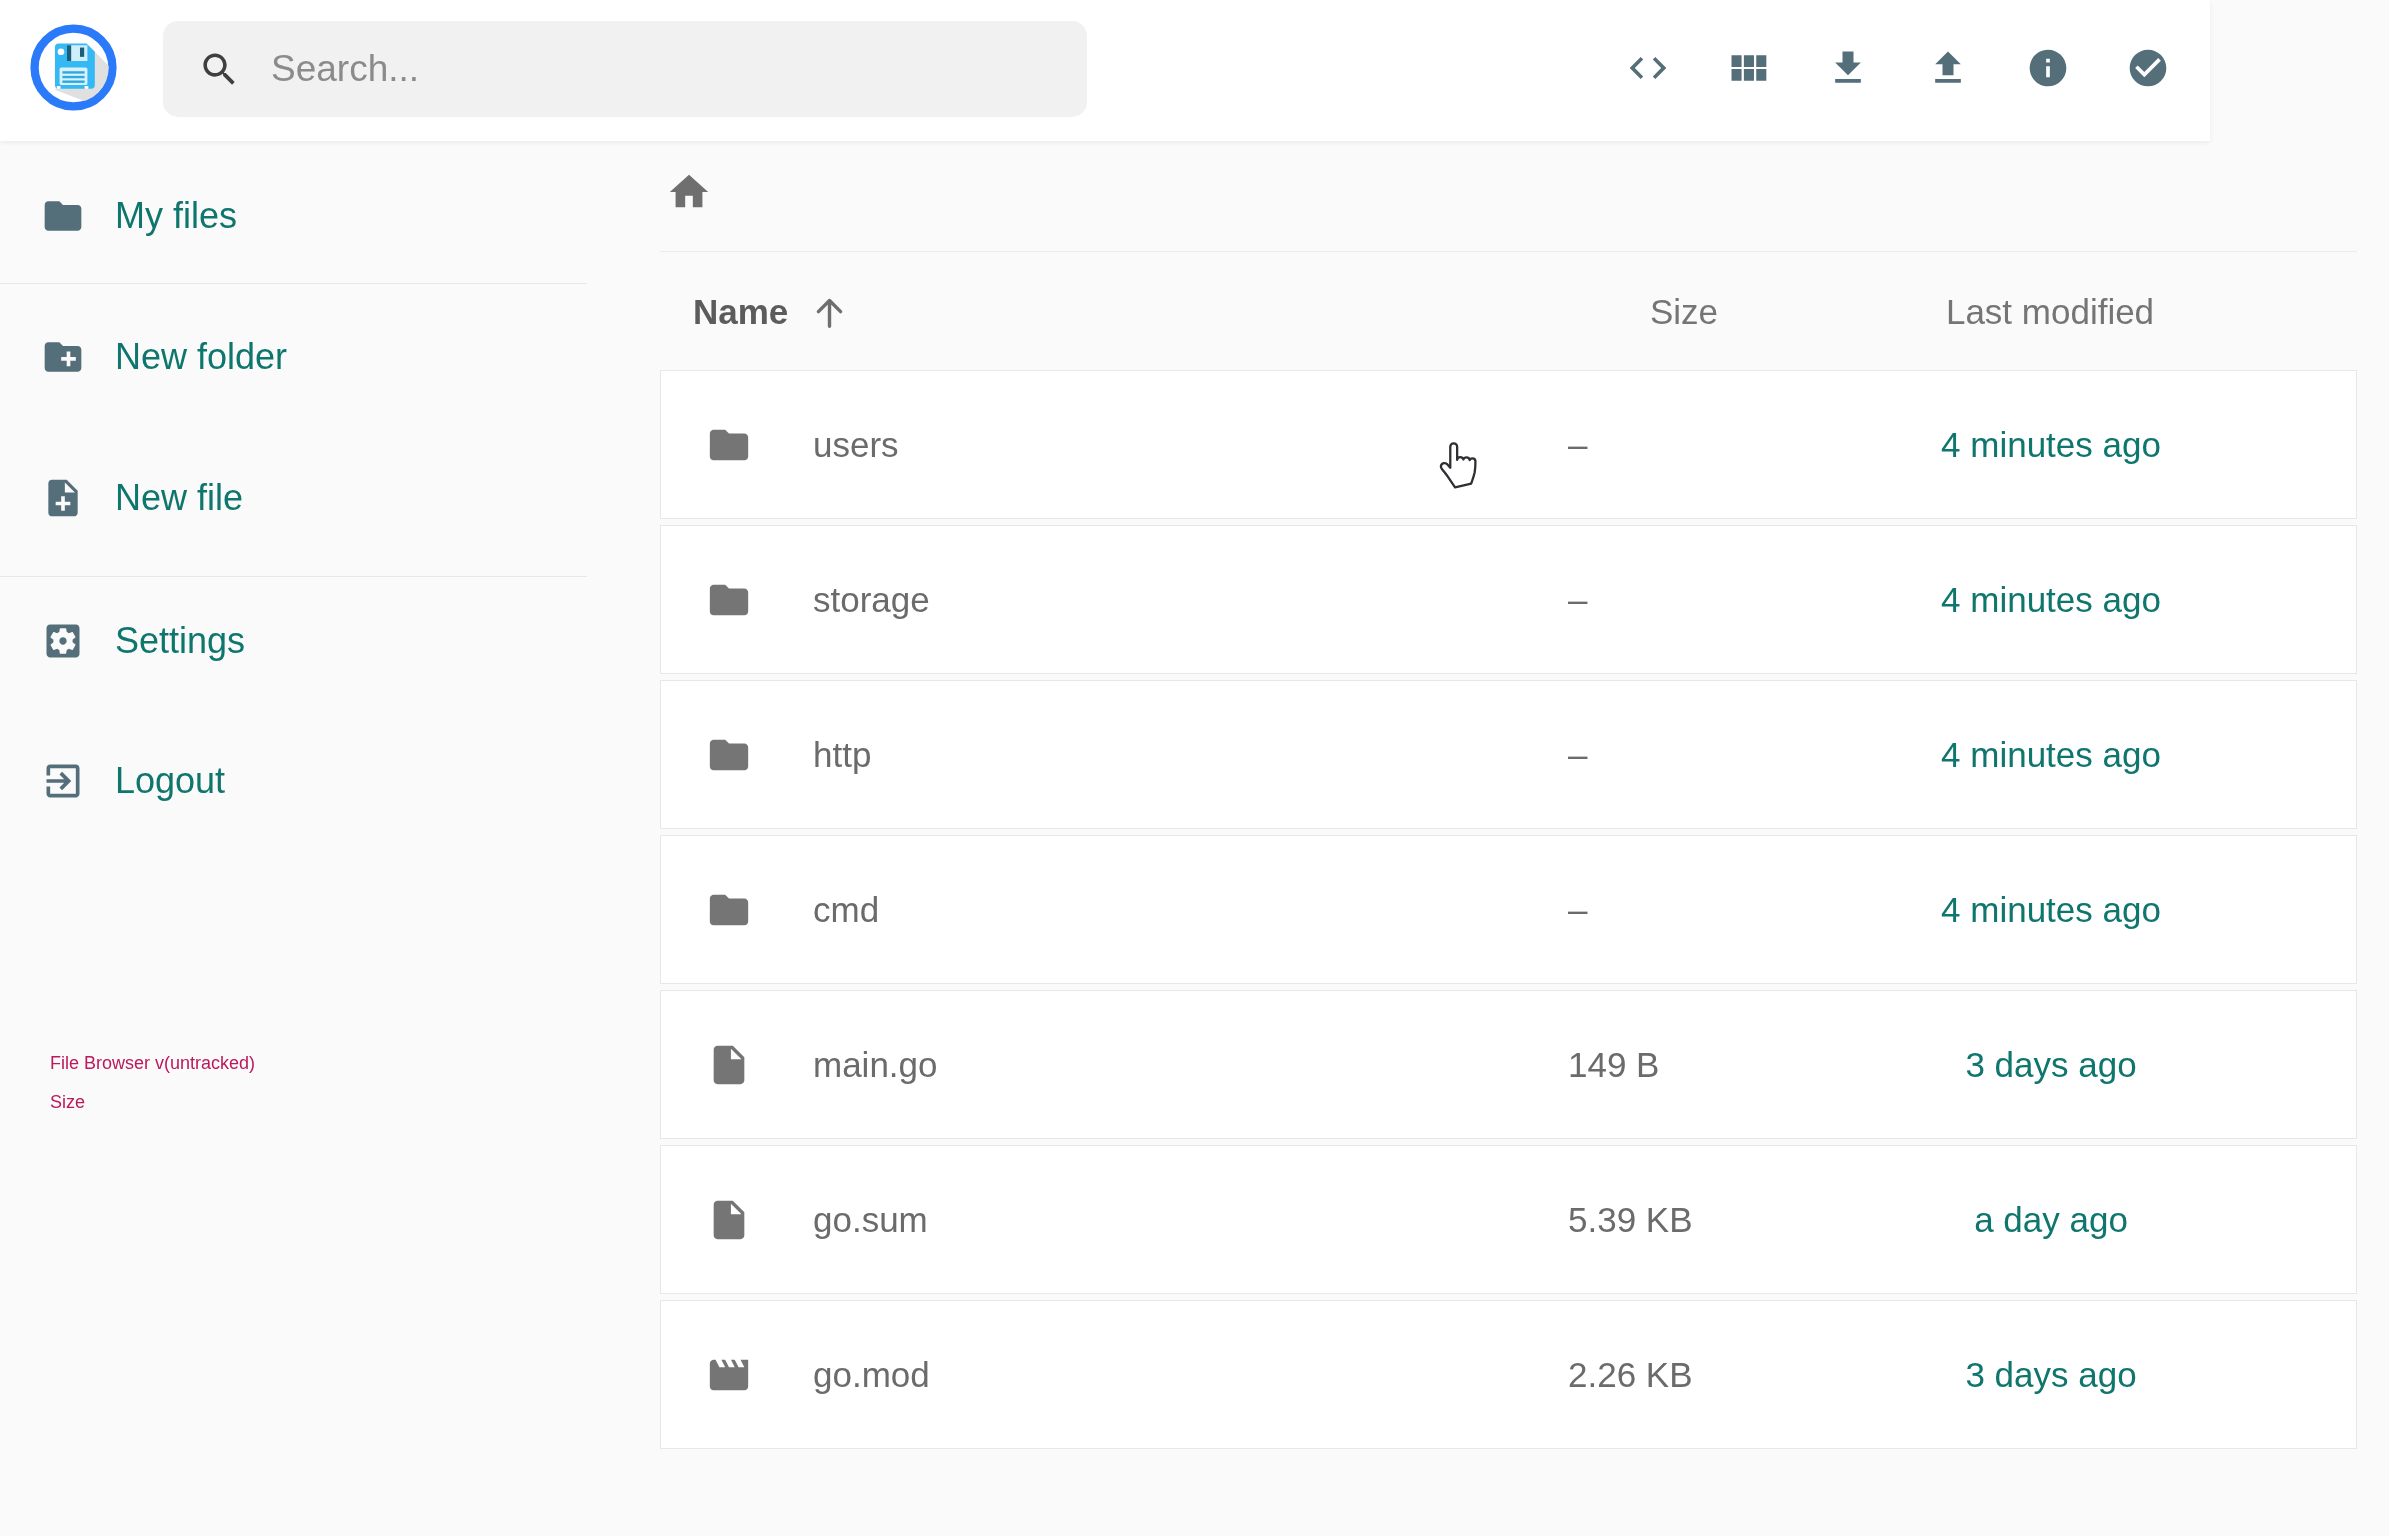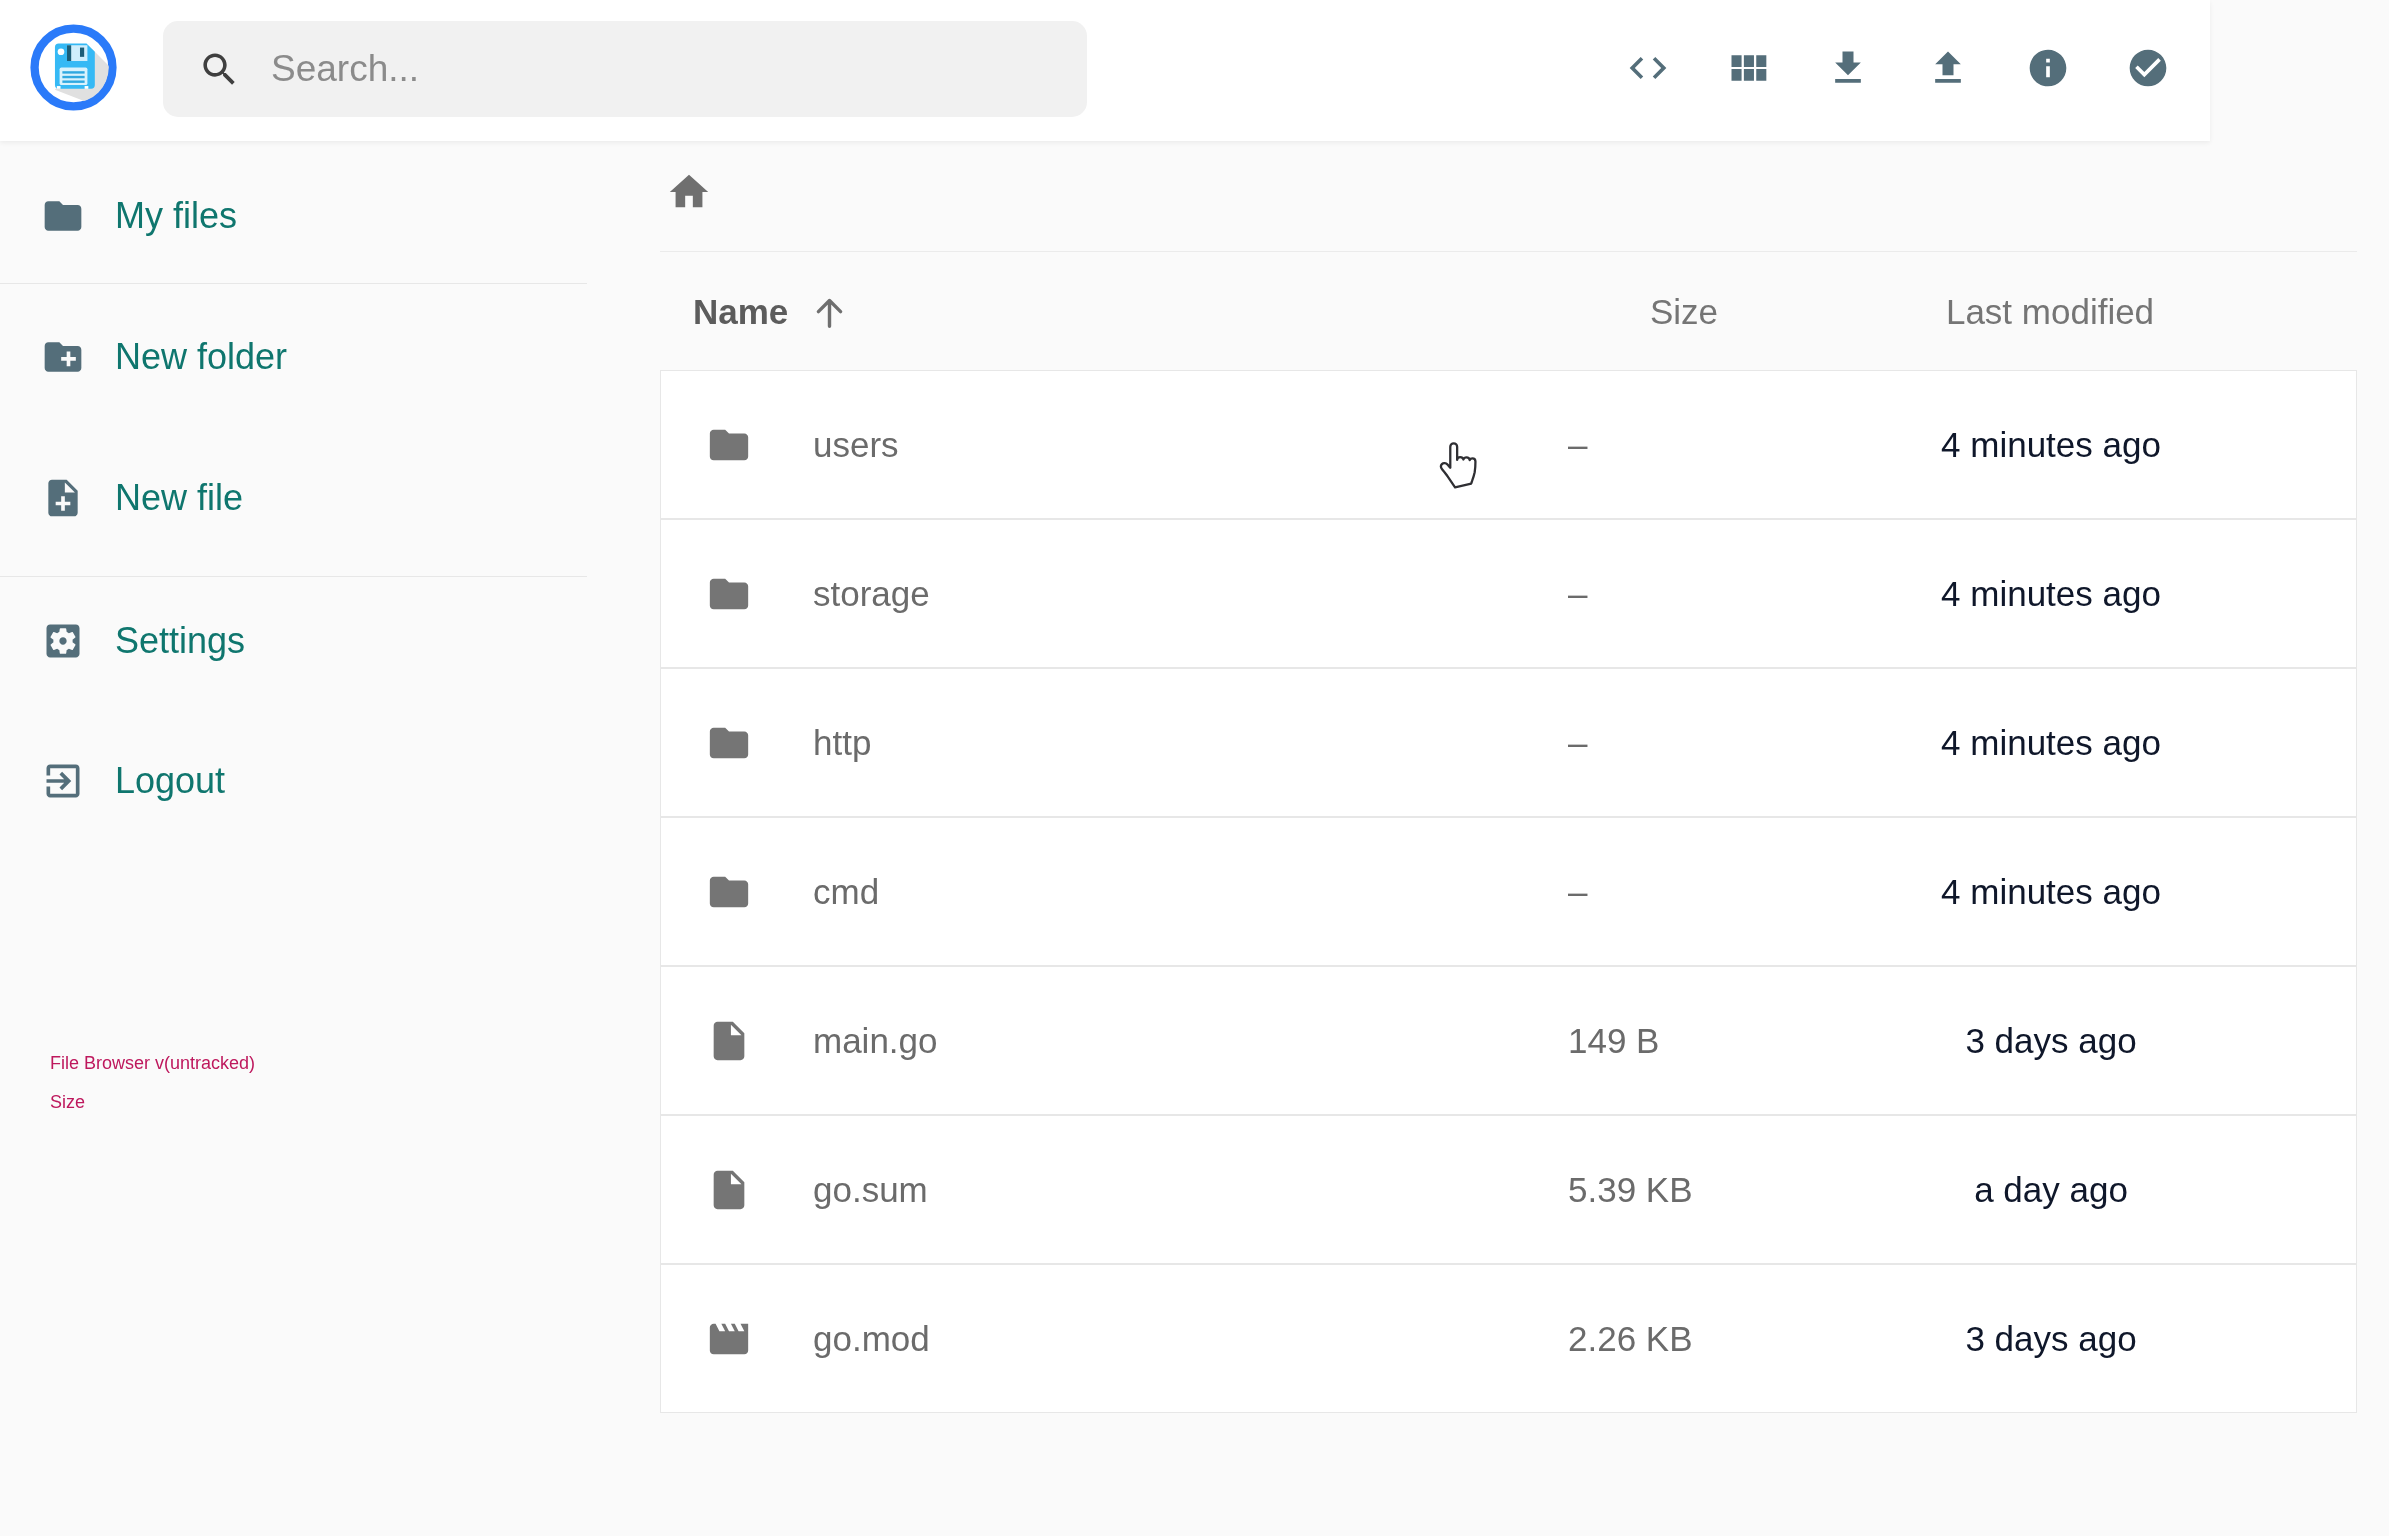--- a/index.html
+++ b/index.html
@@ -45,28 +45,28 @@
   #home-crumb{position:absolute;left:666px;top:169px;width:46px;height:46px;cursor:pointer;}
   #home-crumb svg{width:46px;height:46px;fill:#6f6f6f;}
   #crumb-line{position:absolute;left:660px;top:251px;width:1697px;border-top:1.9px solid #ebebeb;}
   .listing-head{position:absolute;top:292px;font-size:35px;color:#757575;}
   #col-name{left:693px;font-weight:bold;color:#5c5c5c;display:flex;align-items:flex-start;cursor:pointer;}
   #col-name svg{width:41px;height:41px;margin-left:20.4px;stroke:#6f6f6f;fill:none;stroke-width:2px;}
   #col-size{left:1608px;cursor:pointer;margin-left:42px;}
   #col-mod{left:2050px;transform:translateX(-50%);cursor:pointer;}
   #listing{position:absolute;left:660px;top:370px;width:1697px;}
   .row{
-    position:relative;box-sizing:border-box;height:149px;margin-bottom:0;
+    position:relative;box-sizing:border-box;height:149px;margin-bottom:6px;
     background:#ffffff;border:0.9px solid #e7e7e7;cursor:pointer;text-align:center;
   }
   .row .ricon{position:absolute;left:45px;top:50%;transform:translateY(-50%);width:46px;height:46px;}
   .row .ricon svg{width:46px;height:46px;fill:#757575;}
   .row .rname{position:absolute;left:152px;top:50%;transform:translateY(-50%);font-size:35px;color:#6b6b6b;}
   .row .rsize{position:absolute;left:907px;top:50%;transform:translateY(-50%);font-size:35px;color:#6b6b6b;}
-  .row .rmod{position:absolute;left:1390px;top:50%;transform:translate(-50%,-50%);font-size:35px;color:#0f172a;white-space:nowrap;}
+  .row .rmod{position:absolute;left:1390px;top:50%;transform:translate(-50%,-50%);font-size:35px;color:#0f766e;white-space:nowrap;}
   
   #cursor{position:absolute;left:1432px;top:433px;width:48px;height:61px;z-index:9;pointer-events:none;}
 </style>
 </head>
 <body>
 
 <div id="header">
 
   <div id="logo">
     <svg viewBox="0 0 96 96">

